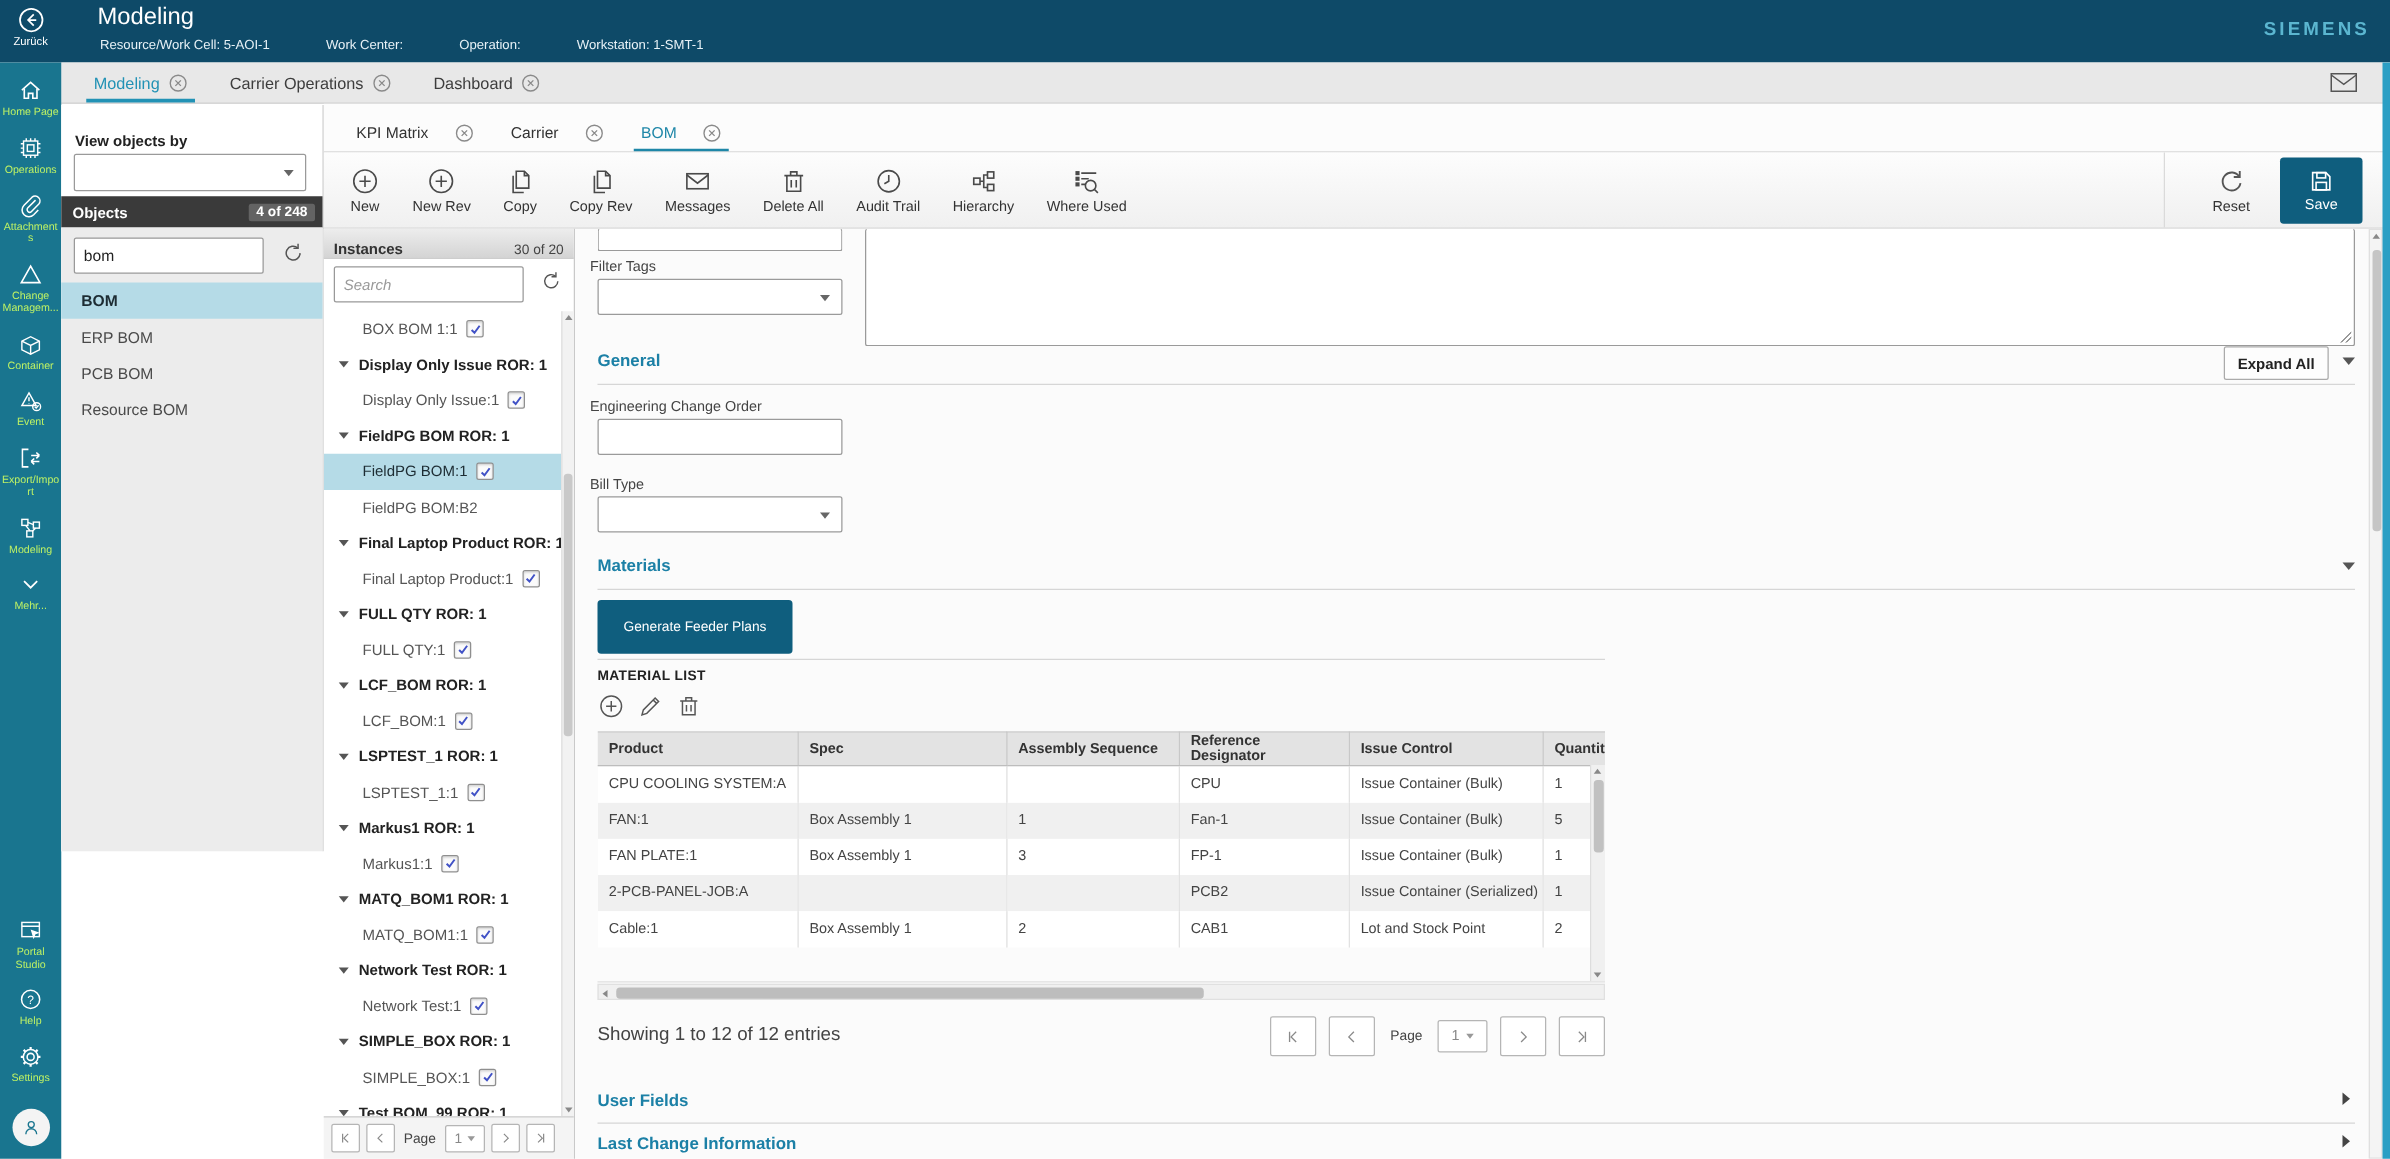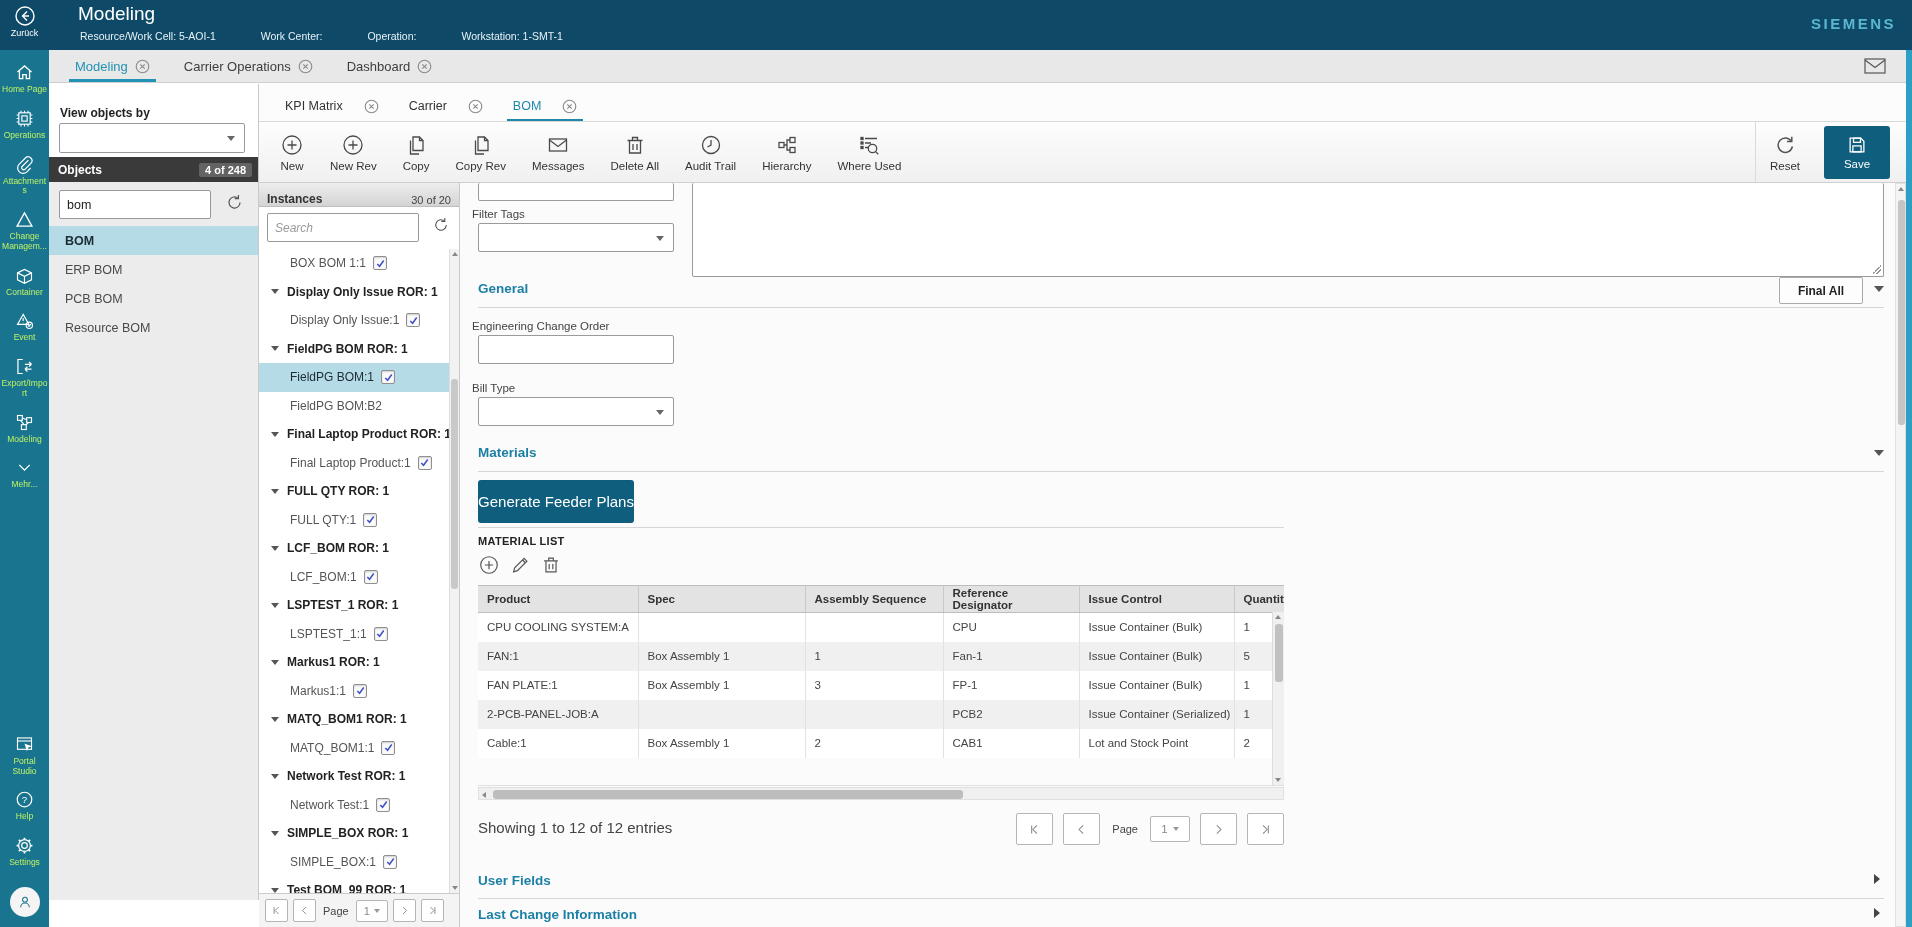--- a/index.html
+++ b/index.html
@@ -30,21 +30,21 @@
   #sidebar { position:absolute; left:0; top:50px; width:49px; height:877px; background:#19758F;
     display:flex; flex-direction:column; align-items:center; padding-top:12px; }
   .sitem { width:49px; text-align:center; margin-bottom:13px; color:#bef264; cursor:pointer; }
   .sitem .sicon svg { width:21px; height:21px; margin:0 auto 2px; }
   .sitem .slbl { font-size:8.5px; line-height:1.15; display:block; padding:0 1px; word-wrap:break-word; }
   #side-spacer { flex:1; }
   #avatar { width:30px; height:30px; border-radius:50%; background:#f4f4f4; margin:6px 0 10px;
     display:flex; align-items:center; justify-content:center; cursor:pointer; }
 
   
-  #objects-panel { position:absolute; left:49px; top:84px; width:210px; height:816px; background:#fff;
+  #objects-panel { position:absolute; left:49px; top:84px; width:210px; height:597px; background:#fff;
     border-right:1px solid #c9c9c9; }
   #viewby-label { position:absolute; left:11px; top:22px; font-weight:bold; color:#222; }
   .selectbox { position:relative; background:#fff; border:1px solid #9a9a9a; border-radius:2px; height:29px; cursor:pointer; }
   .selectbox .caret { position:absolute; right:9px; top:12px; width:0; height:0;
     border-left:4.5px solid transparent; border-right:4.5px solid transparent; border-top:5px solid #666; }
   #viewby-select { position:absolute; left:10px; top:39px; width:186px; height:30px; }
   #objects-header { position:absolute; left:0; top:73px; width:100%; height:25px; background:#3A3A3A; color:#fff;
     display:flex; align-items:center; padding:0 6px 0 9px; font-weight:bold; font-size:12px; }
   #objects-count { margin-left:auto; background:#636363; border-radius:2px; font-size:11px; padding:1px 6px; font-weight:bold; }
   #objects-body { position:absolute; left:0; top:98px; width:100%; bottom:0; background:#ECECEC; }
@@ -63,21 +63,21 @@
   .doctab.active { color:#1F87A8; }
   .doctab.active::after { content:""; position:absolute; left:2px; right:2px; bottom:0; height:2.5px; background:#1F87A8; }
 
   #toolbar { position:absolute; left:259px; top:122px; width:1653px; height:61px;
     background:linear-gradient(#fdfdfd,#f0f0f0); border-bottom:1px solid #cfcfcf; display:flex; align-items:center; }
   .tbtn { display:flex; flex-direction:column; align-items:center; justify-content:center; padding:4px 13px;
     cursor:pointer; color:#333; }
   .tbtn:first-of-type { margin-left:8px; }
   .tbtn .ticon svg { width:24px; height:24px; }
   .tbtn .tlbl { font-size:11.5px; margin-top:3px; white-space:nowrap; }
-  #toolbar-right { margin-left:auto; display:flex; align-items:center; height:100%; border-left:1px solid #dadada; padding-left:0; }
+  #toolbar-right { margin-left:auto; display:flex; align-items:center; height:100%; border-left:1px solid #dadada; padding-left:24px; }
   #reset-btn { display:flex; flex-direction:column; align-items:center; padding:4px 14px; cursor:pointer; }
   #reset-btn .tlbl { font-size:11.5px; margin-top:3px; }
   #save-btn { width:66px; height:53px; background:#0F5E7E; border-radius:3px; margin:0 22px 0 10px;
     display:flex; flex-direction:column; align-items:center; justify-content:center; color:#fff; cursor:pointer; }
   #save-btn svg { width:22px; height:22px; }
   #save-btn .tlbl { font-size:11.5px; margin-top:2px; }
 
   
   #instances-panel { position:absolute; left:259px; top:183px; width:201px; bottom:0; background:#fff;
     border-right:1px solid #c9c9c9; }
@@ -131,21 +131,21 @@
   #expand-all { position:absolute; left:1319px; top:94px; width:84px; height:27px; background:#fdfdfd;
     border:1px solid #aaa; border-radius:2px; display:flex; align-items:center; justify-content:center;
     font-weight:bold; font-size:12px; color:#222; cursor:pointer; }
   .caret-btn { position:absolute; width:0; height:0; border-left:5px solid transparent; border-right:5px solid transparent;
     border-top:6px solid #555; cursor:pointer; }
   .chev-right { position:absolute; width:0; height:0; border-top:5px solid transparent; border-bottom:5px solid transparent;
     border-left:6px solid #444; cursor:pointer; }
   #eco-input { position:absolute; left:18px; top:152px; width:196px; height:29px; }
   #billtype-select { position:absolute; left:18px; top:214px; width:196px; height:29px; }
   #generate-btn { position:absolute; left:18px; top:297px; width:156px; height:43px; background:#0F5E7E; color:#fff;
-    border-radius:3px; display:flex; align-items:center; justify-content:center; font-size:15px; cursor:pointer; }
+    border-radius:3px; display:flex; align-items:center; justify-content:center; font-size:11px; cursor:pointer; }
   #matlist-line { top:344px; width:806px; }
   #matlist-title { position:absolute; left:18px; top:352px; font-size:11px; font-weight:bold; color:#222; letter-spacing:.3px; }
   #matlist-actions { position:absolute; left:18px; top:371px; display:flex; align-items:center; gap:9px; }
   #matlist-actions span { cursor:pointer; }
   #matlist-actions svg { width:22px; height:22px; }
 
   #mat-table-wrap { position:absolute; left:18px; top:402px; width:806px; height:201px; overflow:hidden;
     border-bottom:1px solid #e0e0e0; }
   #mat-table { border-collapse:collapse; table-layout:fixed; width:818px; }
   #mat-table th { background:#E3E3E3; border-top:1px solid #bdbdbd; border-bottom:1px solid #bdbdbd;
@@ -780,21 +780,21 @@
     <span id="notes-grip"></span>
   </div>
 
   <div class="field-label" style="top:25px">Filter Tags</div>
   <div id="filter-tags-select" class="selectbox">
     <span class="caret"></span>
   </div>
 
   <div class="section-title" style="top:98px">General</div>
   <div id="expand-all">
-    <span>Final All</span>
+    <span>Expand All</span>
   </div>
   <span class="caret-btn" style="left:1414px; top:103px"></span>
   <div class="hairline" style="top:124px"></div>
 
   <div class="field-label" style="top:137px">Engineering Change Order</div>
   <div id="eco-input" class="input"></div>
 
   <div class="field-label" style="top:199px">Bill Type</div>
   <div id="billtype-select" class="selectbox">
     <span class="caret"></span>

